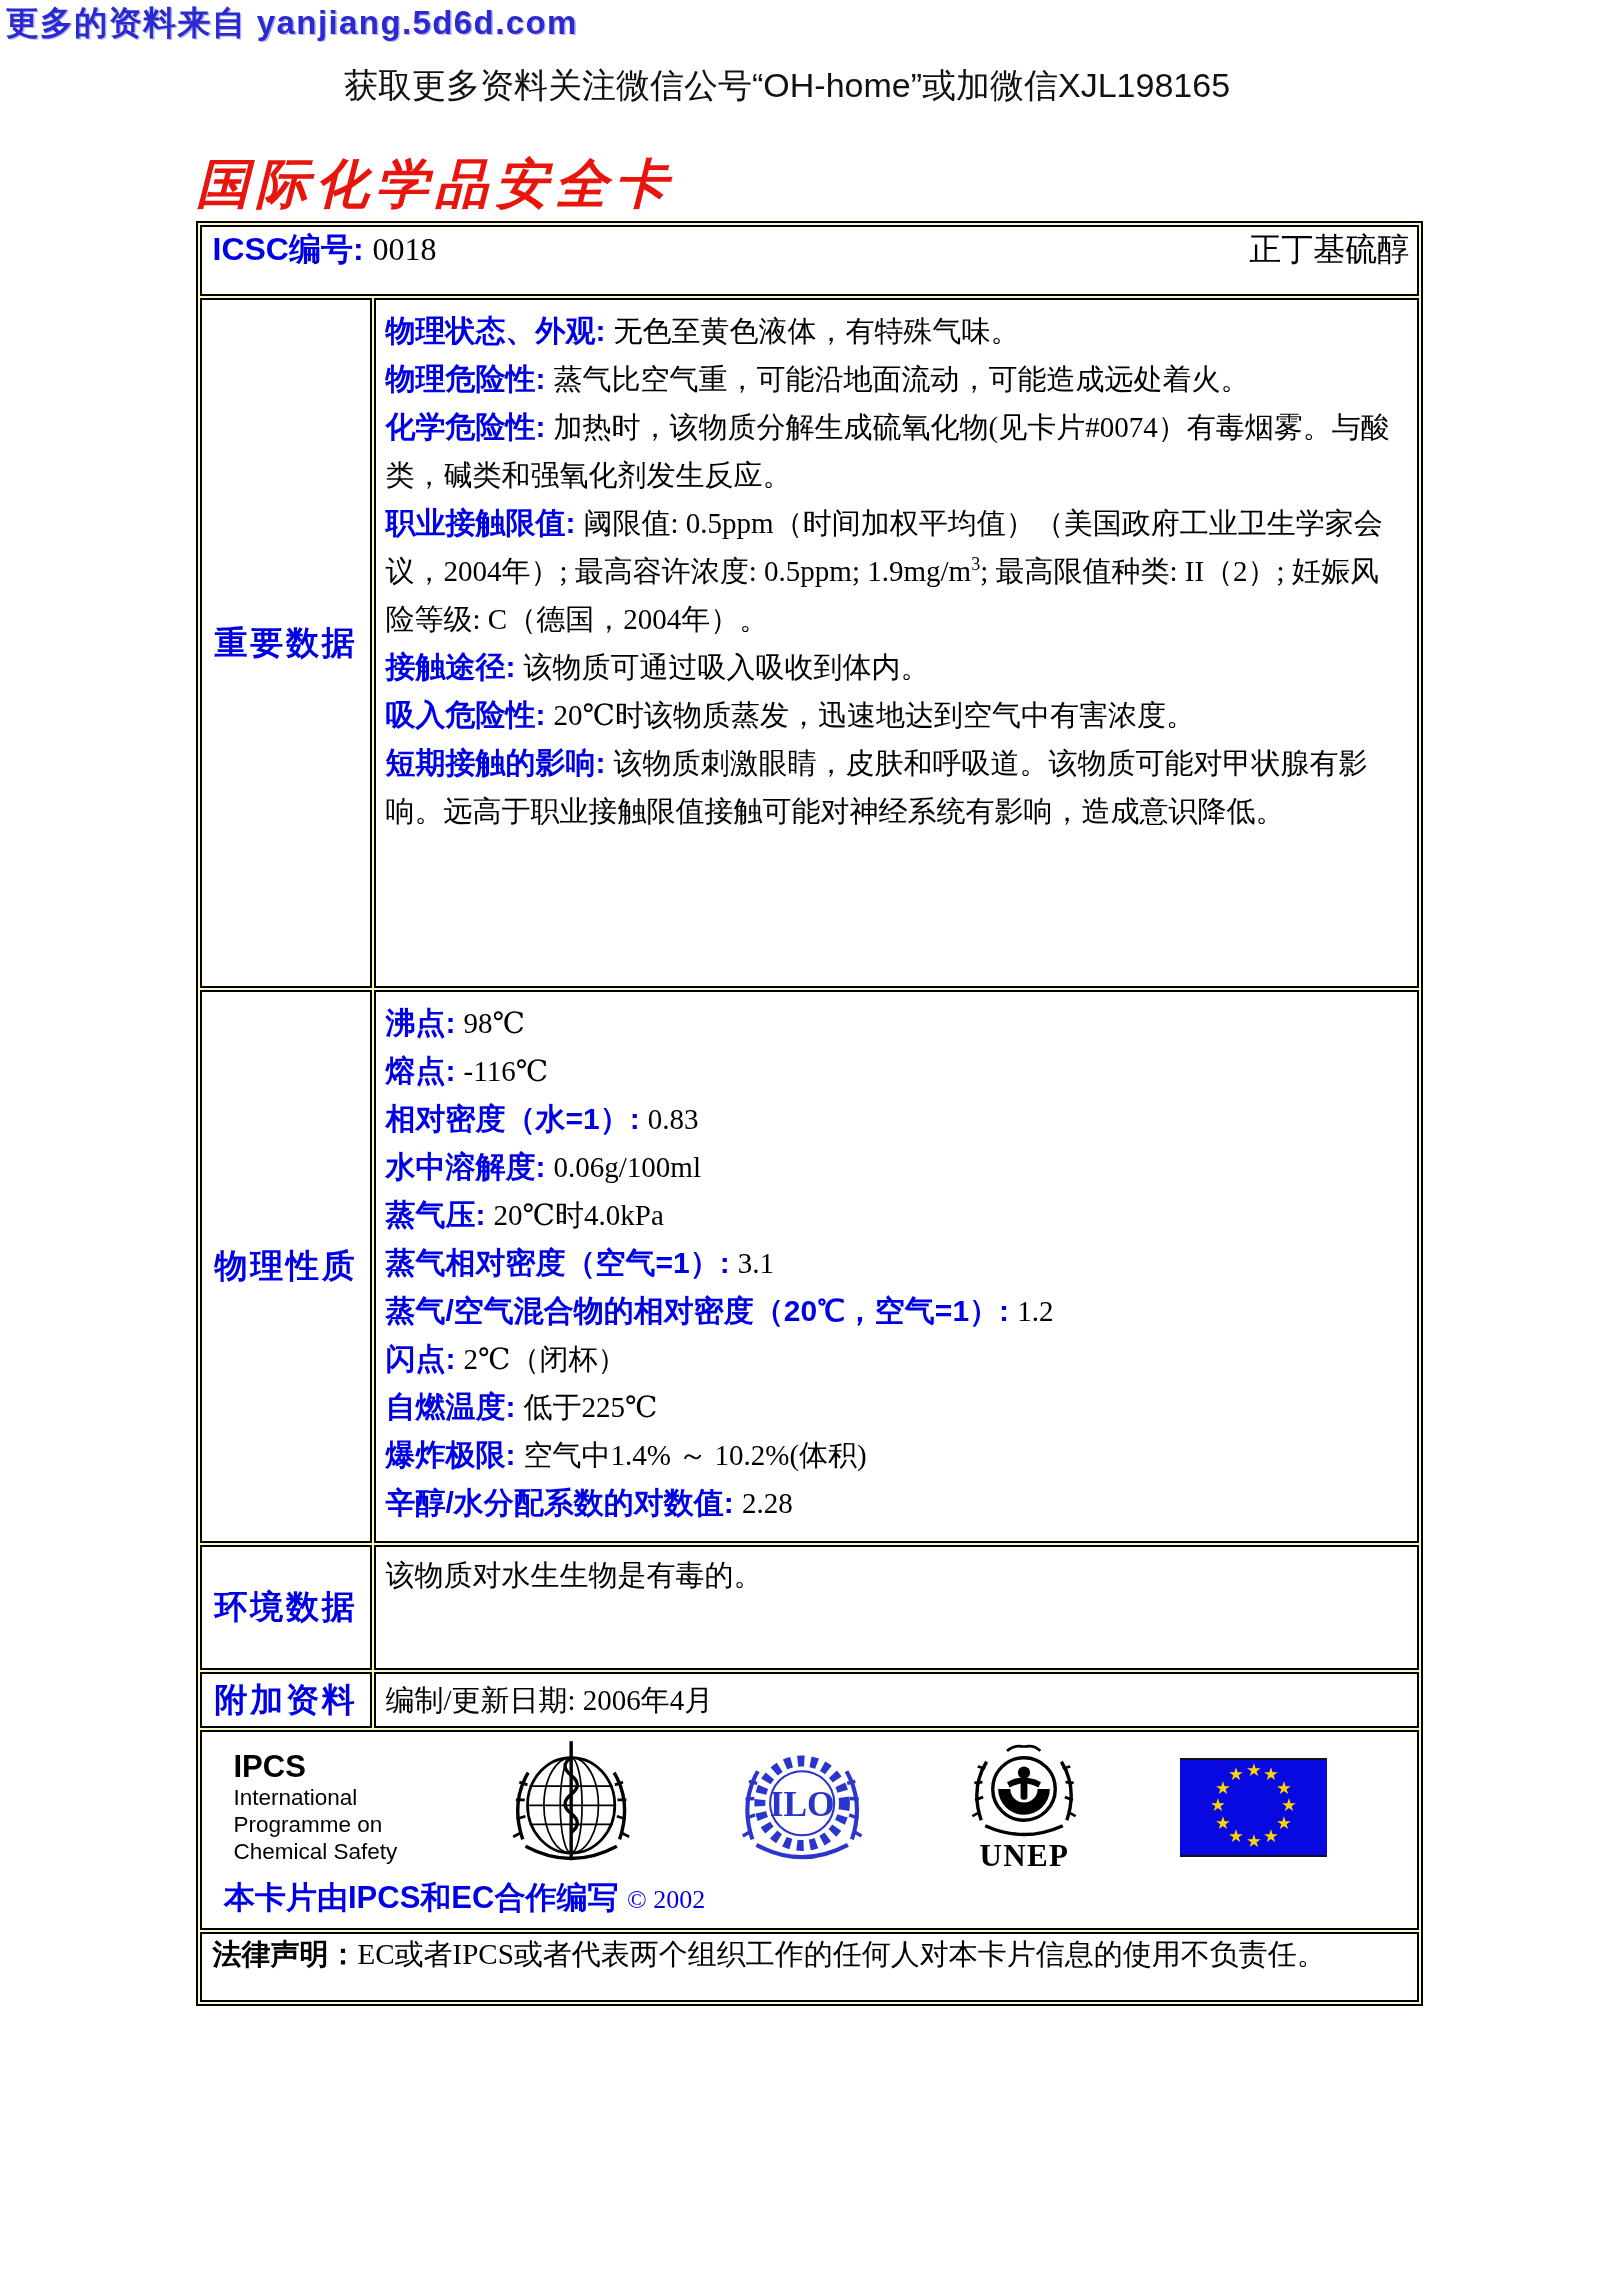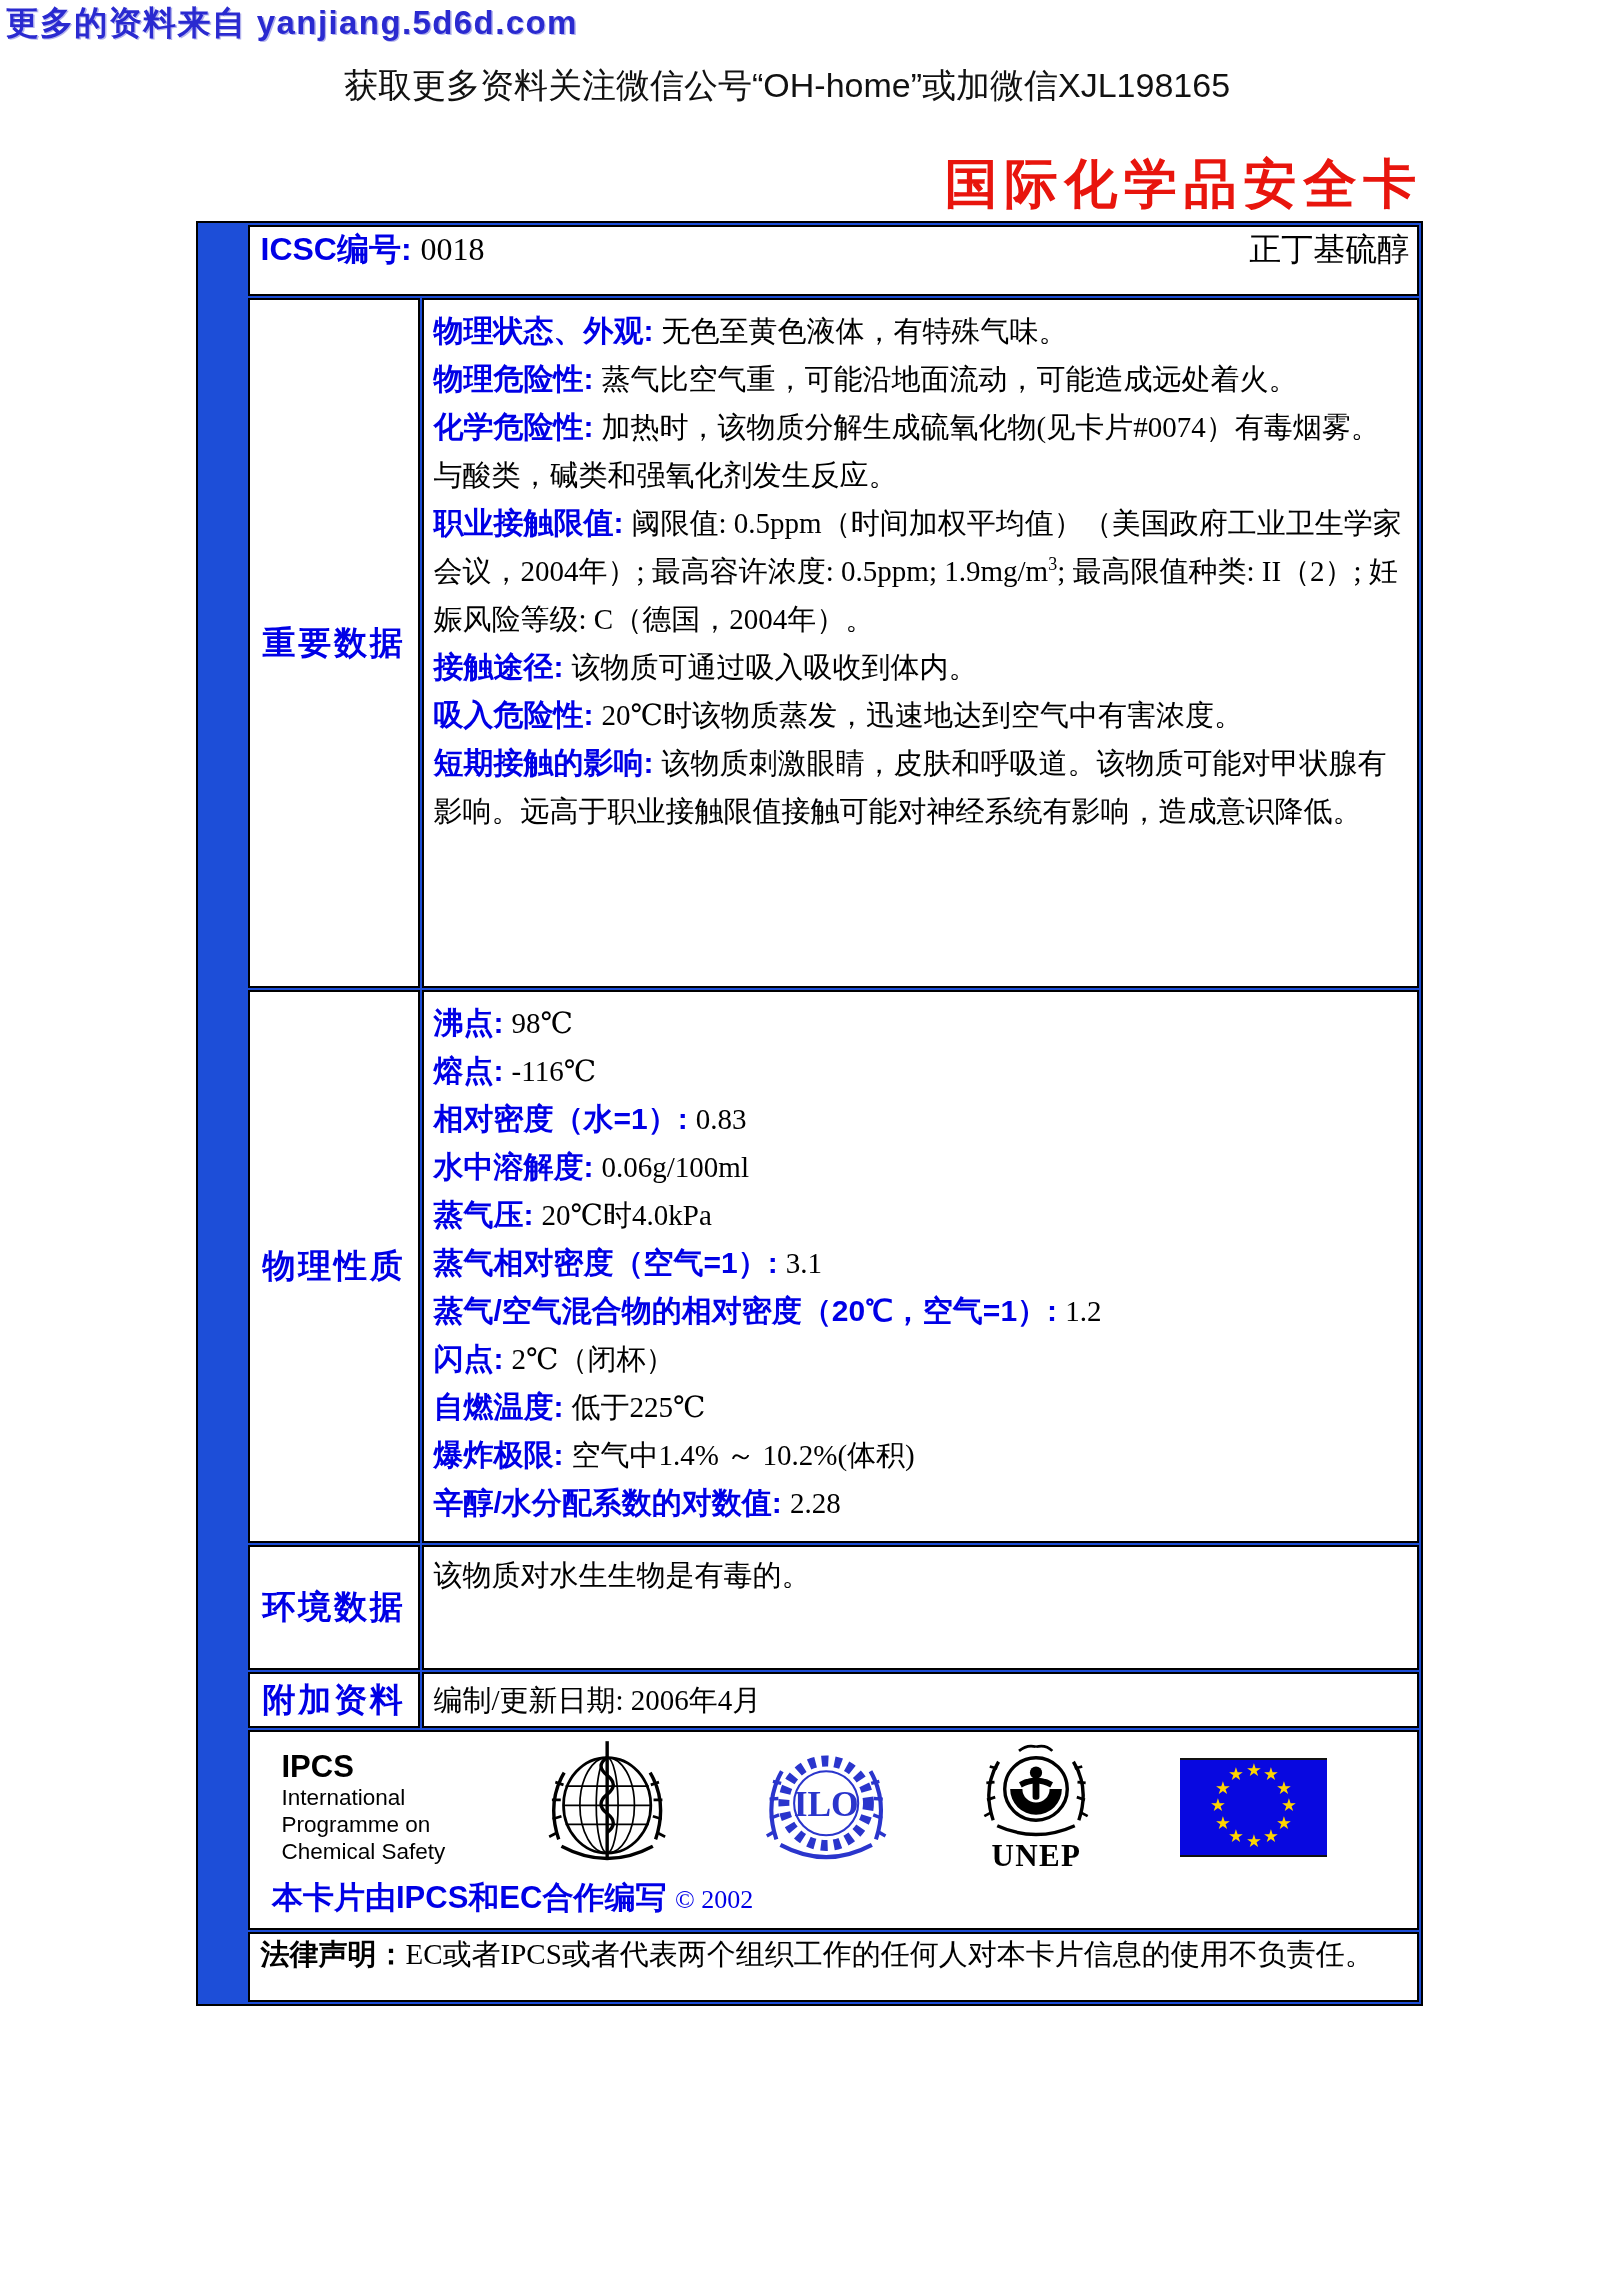--- a/index.html
+++ b/index.html
@@ -16,30 +16,31 @@
     letter-spacing:1.4px;text-shadow:1.4px 1.4px 0 rgba(40,40,200,.35);
     white-space:nowrap;
   }
   .promo-line2{
     position:absolute;left:344px;top:63px;
     font-size:34px;color:#111;white-space:nowrap;
   }
   
   .card-title{
     position:absolute;left:196px;top:149px;width:1227px;margin:0;
-    text-align:right;font-size:53px;font-weight:bold;letter-spacing:6.8px;
+    text-align:left;font-size:53px;font-weight:bold;letter-spacing:6.8px;
     color:var(--title-red,#e8150d);
     font-family:"Liberation Serif","DejaVu Serif",serif;
+    font-style:italic;
   }
 
   
   table.card{
     position:absolute;left:196px;top:221px;width:1227px;
     border-collapse:separate;border-spacing:2.7px;
-    border:2.7px solid #000;table-layout:fixed;background:#1d4ed8;padding-left:48px;
+    border:2.7px solid #000;table-layout:fixed;background:#fef9c3;
   }
   table.card td{border:2px solid #000;background:#fff;vertical-align:top;}
   col.c1{width:172px;}
 
   .r-head td{height:65px;vertical-align:middle;}
   .head-row{display:flex;justify-content:space-between;align-items:center;padding:0 6.8px 0 9.5px;}
   .head-left{font-size:32px;}
   .blue-label{color:var(--label-blue,#0000e6);font-weight:bold;}
   .head-num{font-size:32px;}
   .head-name{font-size:32px;}

